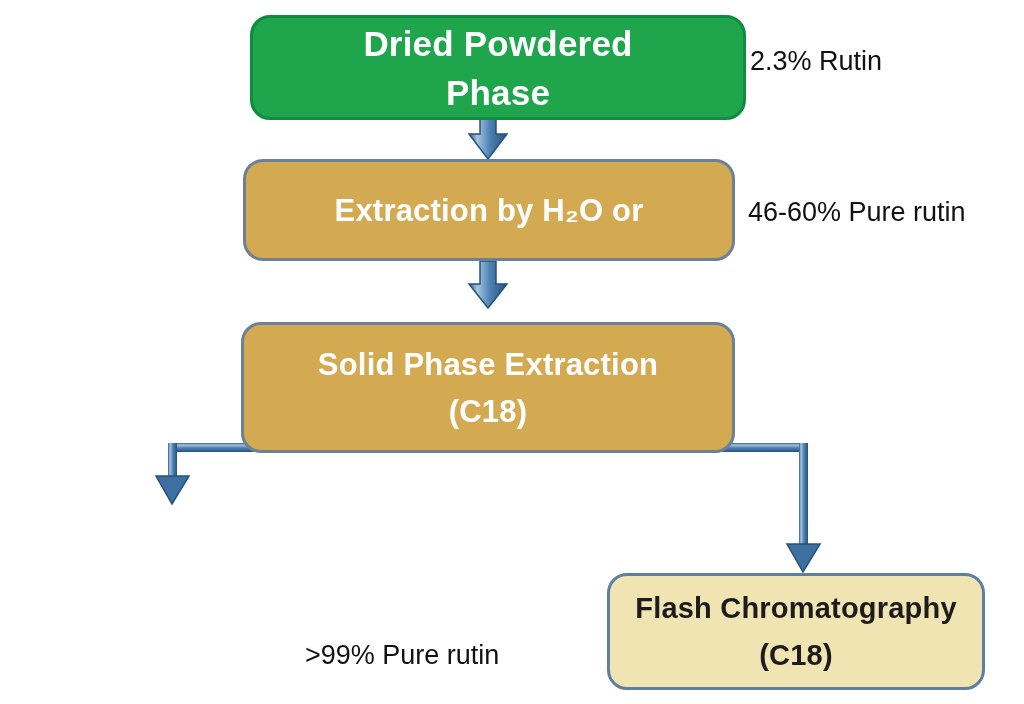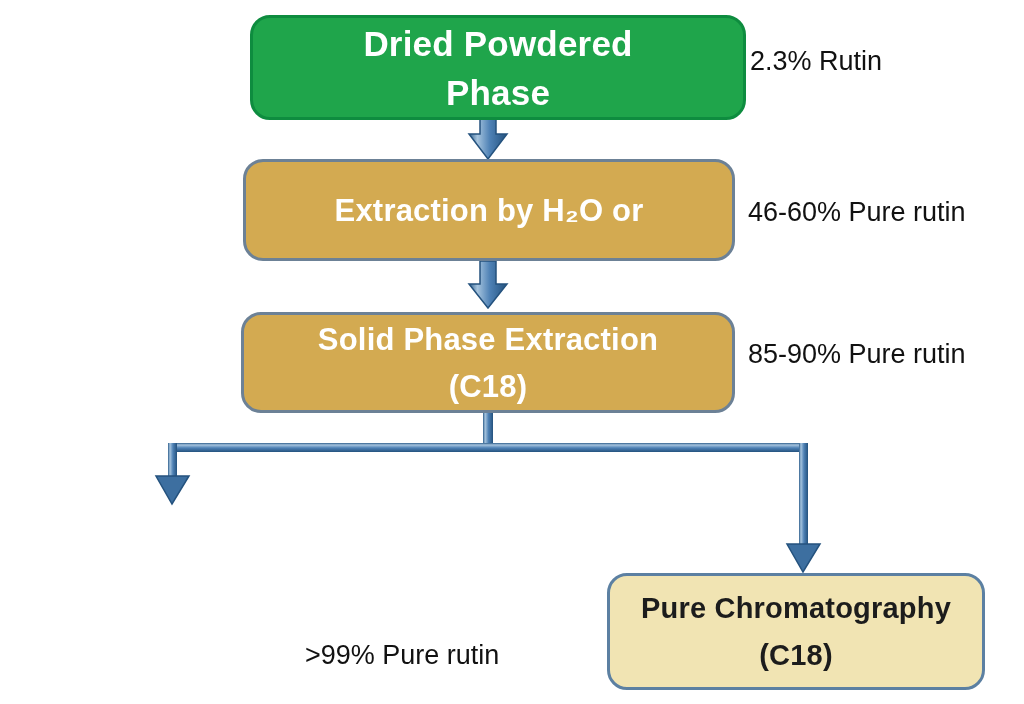--- a/index.html
+++ b/index.html
@@ -11,21 +11,21 @@
   .node{
     position:absolute;display:flex;flex-direction:column;justify-content:center;
     align-items:center;text-align:center;font-weight:bold;border-radius:20px;
     box-sizing:border-box;letter-spacing:.2px;
   }
   .node.green{background:var(--green-fill);border:3px solid var(--green-border);color:var(--node-text-light);}
   .node.tan{background:var(--tan-fill);border:3px solid var(--tan-border);color:var(--node-text-light);}
   .node.cream{background:var(--cream-fill);border:3px solid var(--cream-border);color:var(--node-text-dark);}
   #n1{left:250px;top:7px;width:496px;height:105px;font-size:35px;line-height:49px;margin-top:8px;}
   #n2{left:243px;top:159px;width:492px;height:102px;font-size:31px;line-height:47px;}
-  #n3{left:241px;top:312px;width:494px;height:101px;font-size:31px;line-height:47px;}
+  #n3{left:241px;top:322px;width:494px;height:131px;font-size:31px;line-height:47px;}
   #n4{left:8px;top:504px;width:357px;height:104px;font-size:29px;line-height:45px;}
   #n5{left:607px;top:573px;width:378px;height:117px;font-size:29px;line-height:47px;}
   .annotation{
     position:absolute;font-weight:normal;color:var(--annotation-text);
     font-size:27px;white-space:nowrap;
   }
   #a1{left:750px;top:46px;}
   #a2{left:748px;top:197px;text-align:center;}
   #a3{left:748px;top:339px;}
   #a4{left:305px;top:640px;}
@@ -74,22 +74,21 @@
     <div>Extraction by H₂O or</div>
   </div>
 
   <div class="node tan" id="n3">
     <div>Solid Phase Extraction</div>
     <div>(C18)</div>
   </div>
 
 
   <div class="node cream" id="n5">
-    <div>Pure Chromatography</div>
+    <div>Flash Chromatography</div>
     <div>(C18)</div>
   </div>
 
   <div class="annotation" id="a1">2.3% Rutin</div>
   <div class="annotation" id="a2">46-60% Pure rutin</div>
-  <div class="annotation" id="a3">85-90% Pure rutin</div>
   <div class="annotation" id="a4">&gt;99% Pure rutin</div>
 
 </div>
 
 </body></html>

